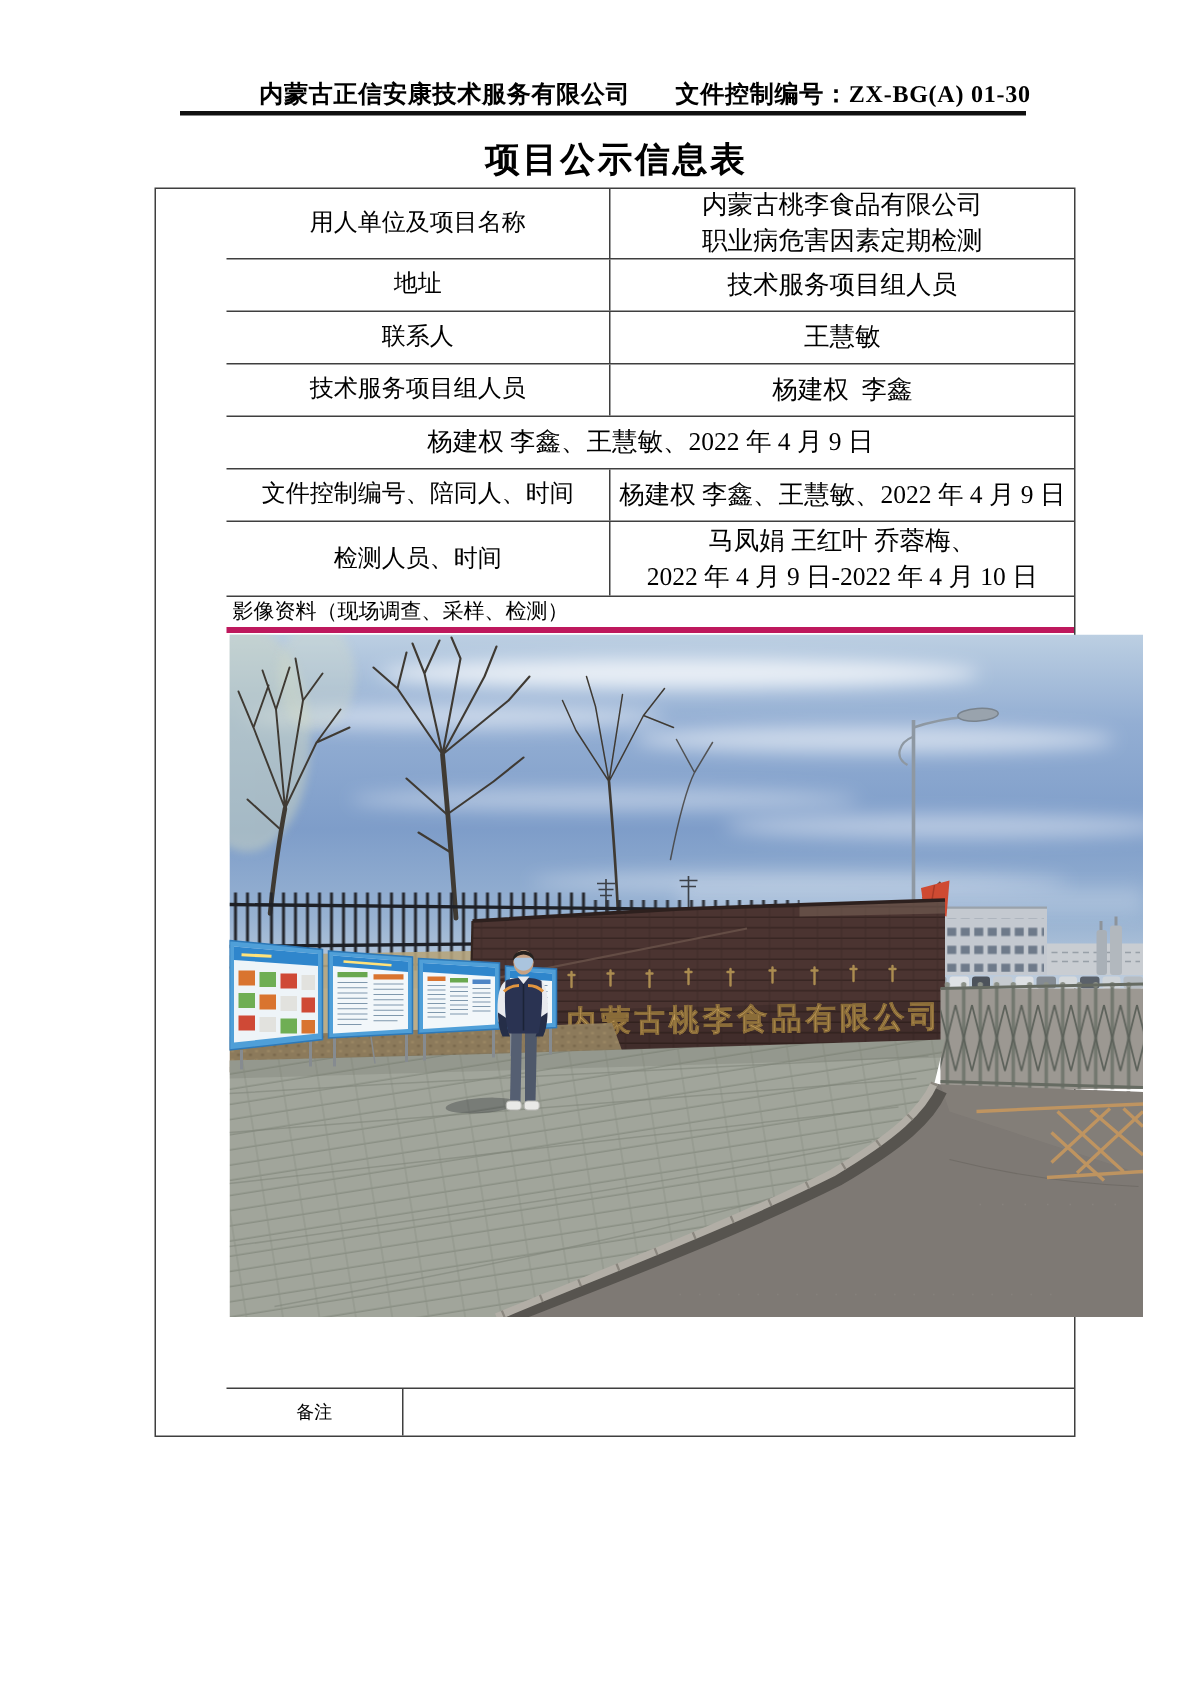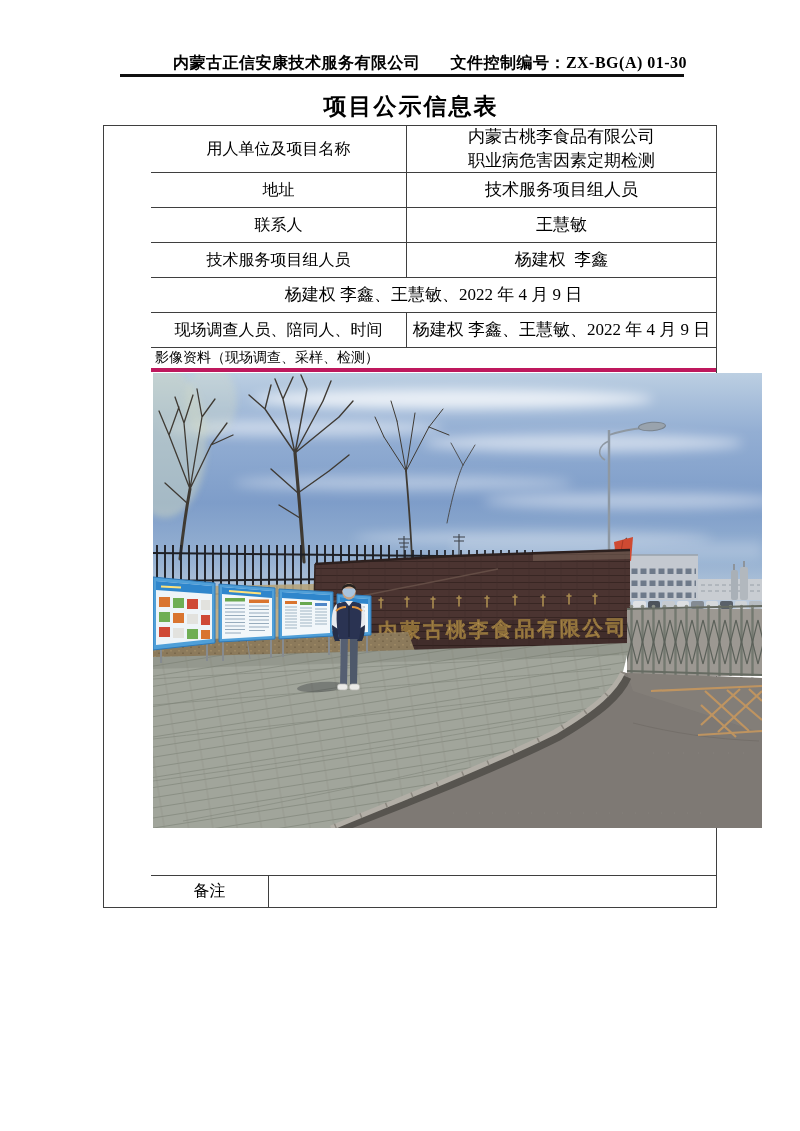--- a/index.html
+++ b/index.html
@@ -19,21 +19,21 @@
        font-size:16px;line-height:1.25;}
   .cell-r{flex:1;display:flex;align-items:center;justify-content:center;text-align:center;
        font-size:17px;line-height:1.4;white-space:pre-wrap;}
   .h47{height:47px}.h35{height:35px}.h50{height:50px}
   .media-head{height:24px;border-bottom:4px solid #be185d;display:flex;align-items:center;
        font-size:14px;padding-left:4px;box-sizing:border-box;}
   .photo-cell{height:504px;border-bottom:1px solid #3f3f3f;position:relative;box-sizing:border-box;}
   .photo-cell svg{position:absolute;top:1px;left:2px;display:block;}
   .remark-row{display:flex;height:31px;}
   .remark-l{width:118px;border-right:1px solid #3f3f3f;box-sizing:border-box;
-       display:flex;align-items:center;justify-content:center;font-size:16px;text-align:center;}
+       display:flex;align-items:center;justify-content:center;font-size:12px;text-align:center;}
   .remark-r{flex:1;}
   .wall-text{font-family:"Liberation Serif","DejaVu Serif",serif;font-weight:bold;}
 </style>
 </head>
 <body>
 
 <div class="doc-header">
   <span>内蒙古正信安康技术服务有限公司</span><span class="hgap"></span><span>文件控制编号：ZX-BG(A) 01-30</span>
 </div>
 <div class="rule"></div>
@@ -54,22 +54,27 @@
     <div class="cell-r">王慧敏</div>
   </div>
   <div class="t-row h35">
     <div class="cell-l">技术服务项目组人员</div>
     <div class="cell-r">杨建权  李鑫</div>
   </div>
   <div class="t-row h35">
     <div class="cell-r">杨建权 李鑫、王慧敏、2022 年 4 月 9 日</div>
   </div>
   <div class="t-row h35">
-    <div class="cell-l">现场调查人员、陪同人、时间</div>
+    <div class="cell-l">文件控制编号、陪同人、时间</div>
     <div class="cell-r">杨建权 李鑫、王慧敏、2022 年 4 月 9 日</div>
+  </div>
+  <div class="t-row h50">
+    <div class="cell-l">检测人员、时间</div>
+    <div class="cell-r">马凤娟 王红叶 乔蓉梅、
+2022 年 4 月 9 日-2022 年 4 月 10 日</div>
   </div>
   <div class="media-head">影像资料（现场调查、采样、检测）</div>
 
   <div class="photo-cell">
     <svg width="609" height="455" viewBox="0 0 609 455">
       <defs>
         <linearGradient id="skyg" x1="0" y1="0" x2="0" y2="1">
           <stop offset="0" stop-color="#bccfe2"></stop>
             <stop offset=".25" stop-color="#93aed3"></stop>
           <stop offset=".55" stop-color="#7e9dc9"></stop>

